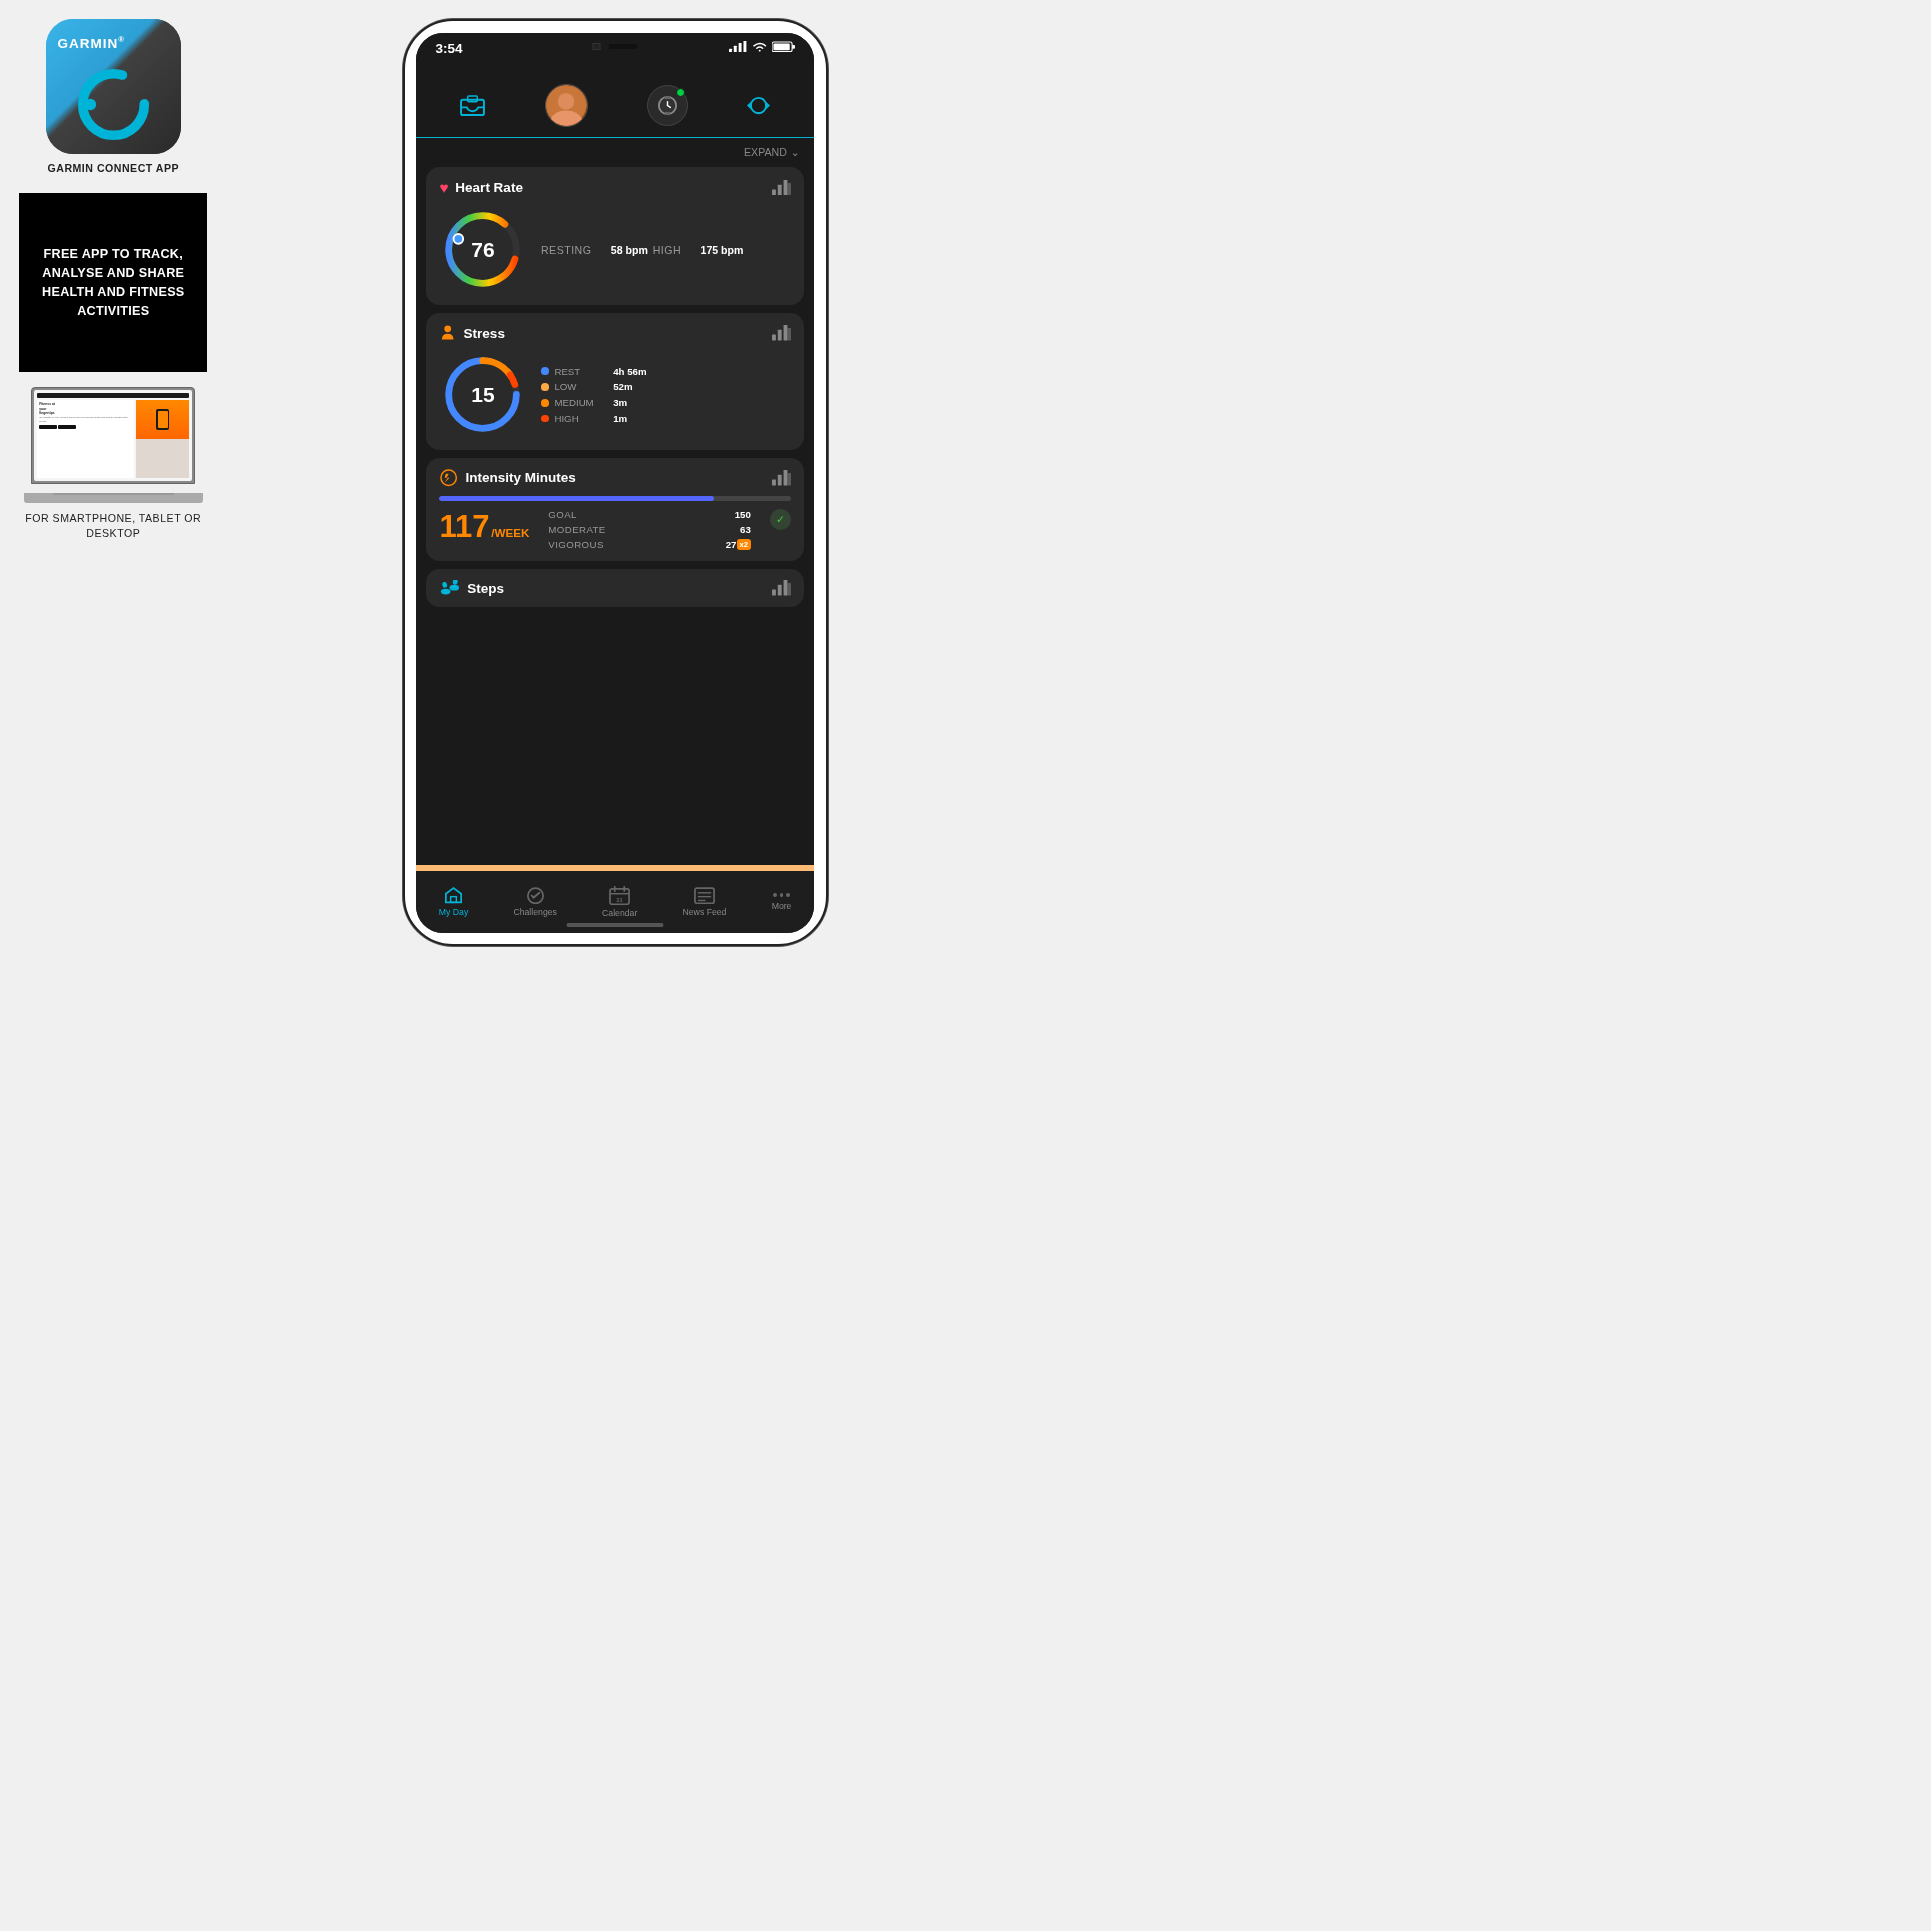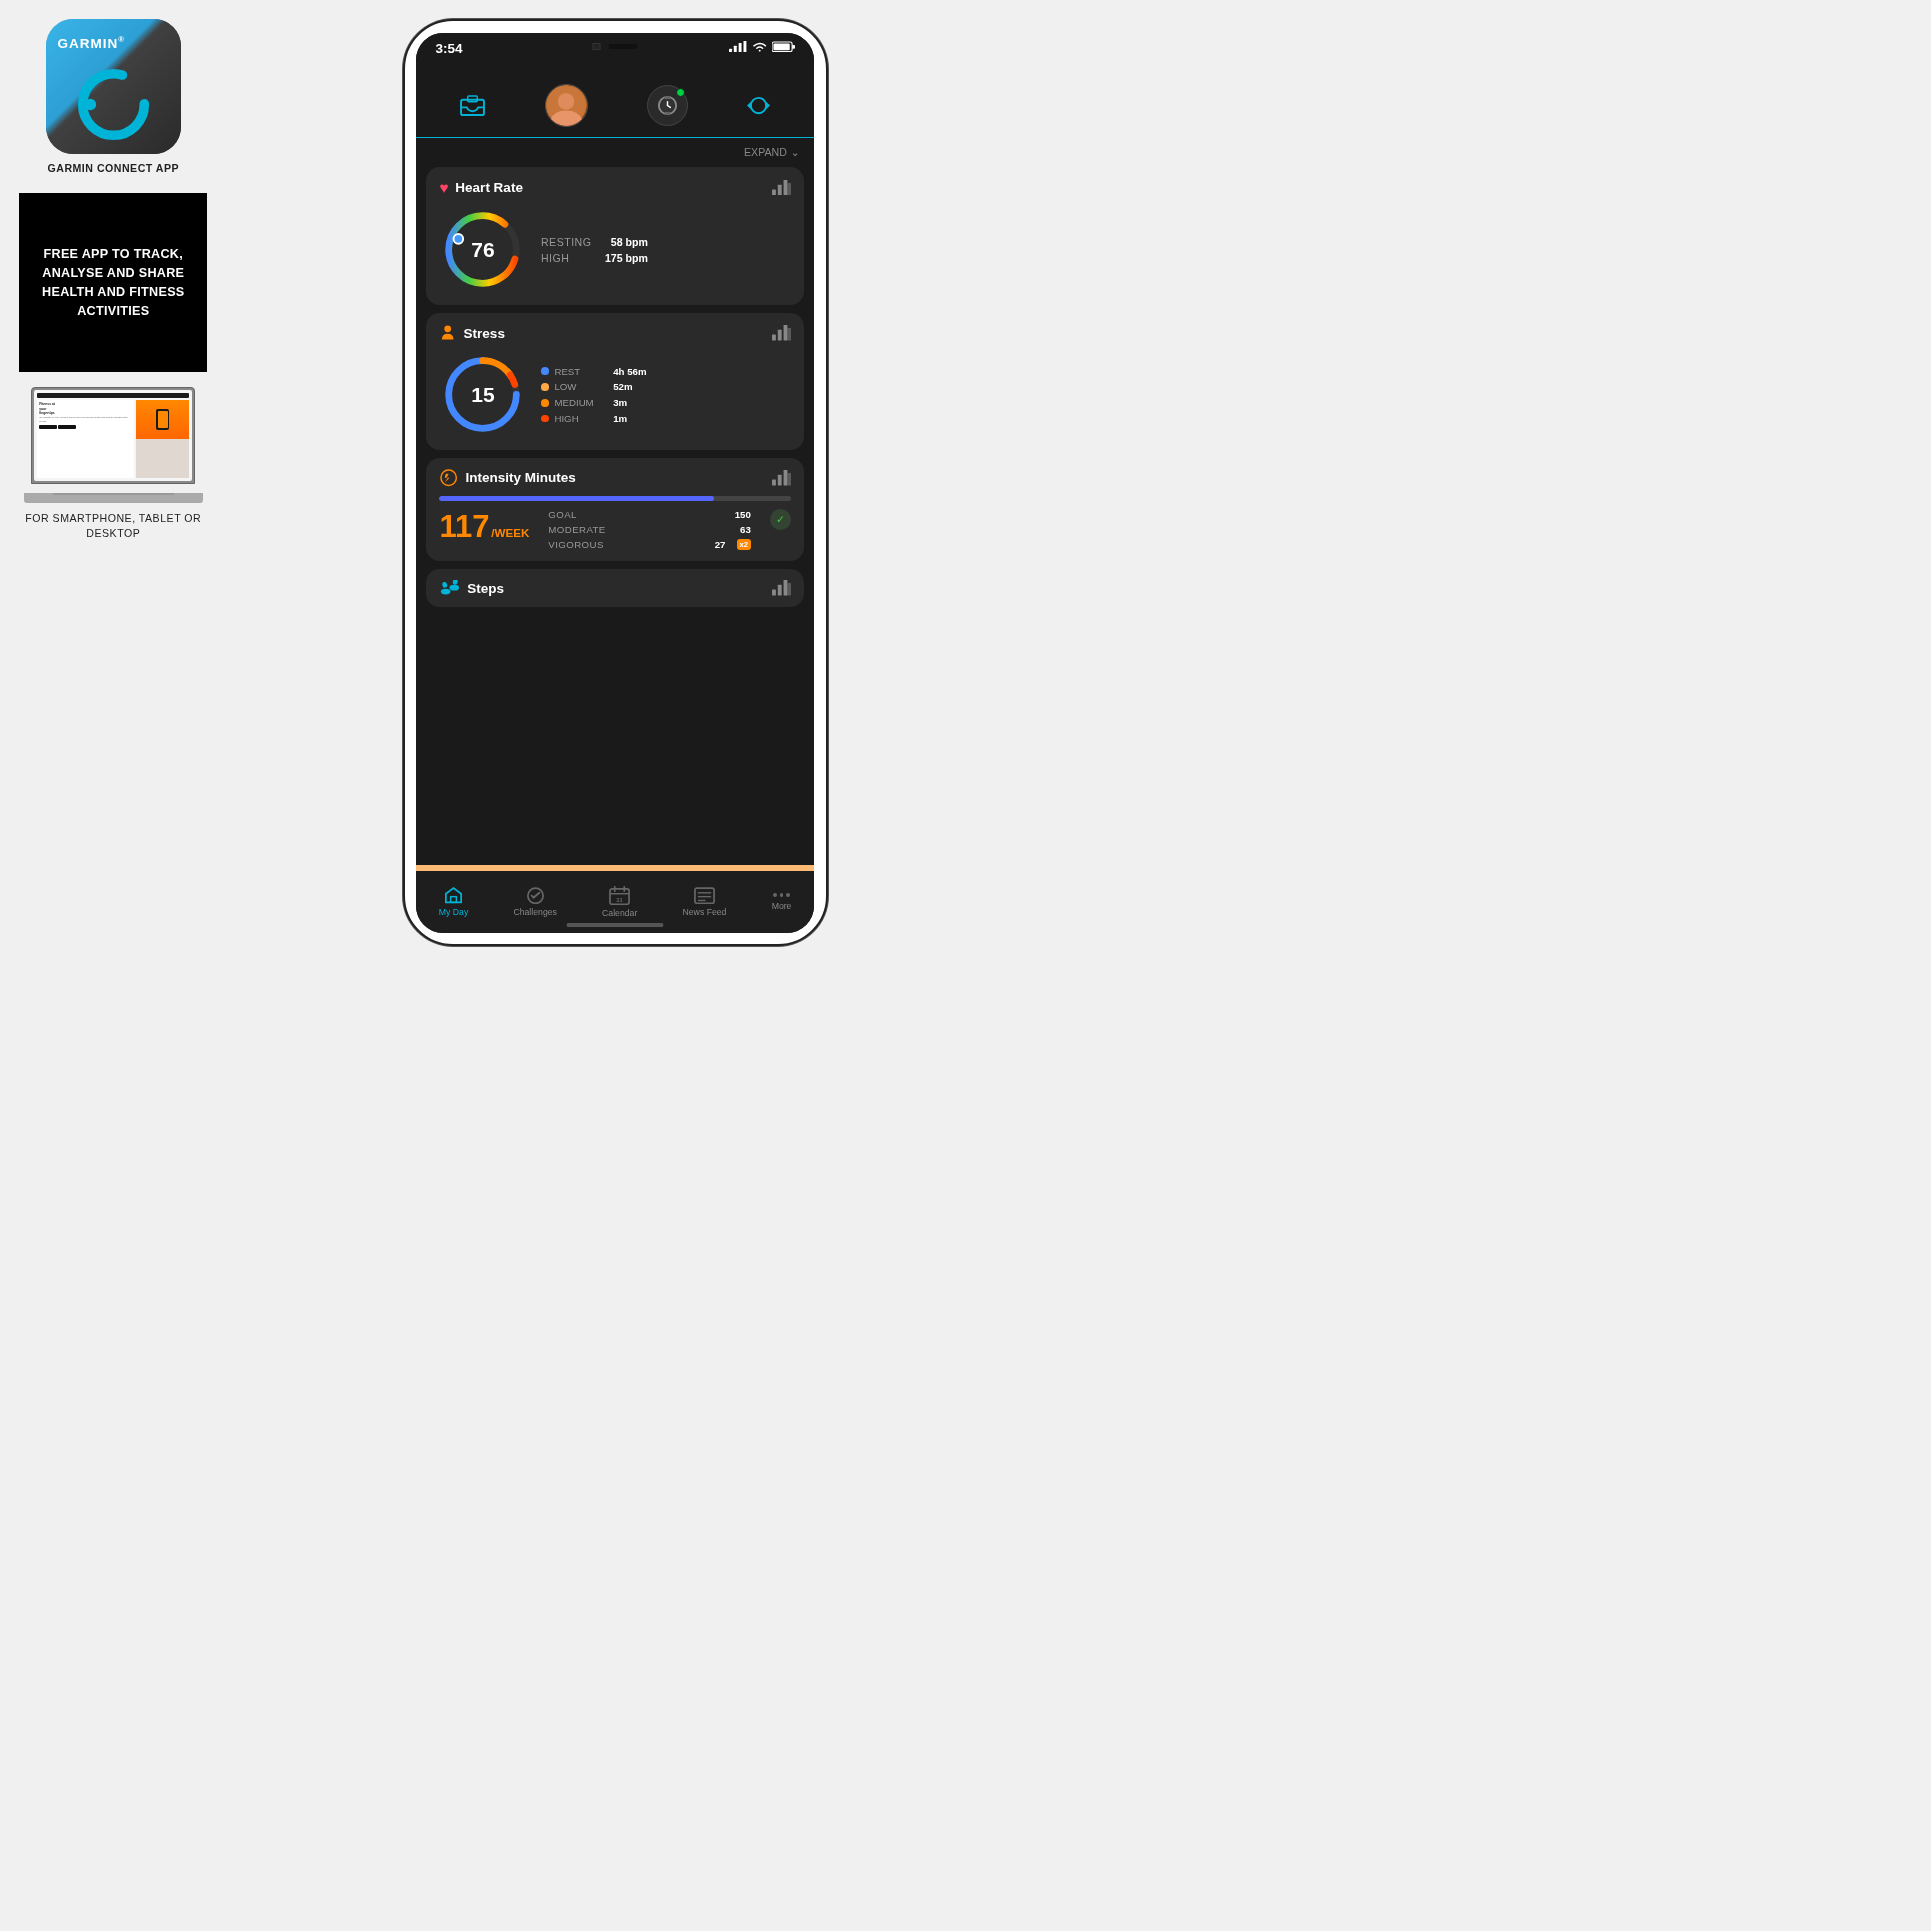--- a/index.html
+++ b/index.html
@@ -306,21 +306,21 @@
       top: 50%;
       left: 50%;
       transform: translate(-50%, -50%);
       color: #fff;
       font-size: 21px;
       font-weight: 600;
     }
 
     .card-stats {
       display: flex;
-      flex-direction: column;
+      flex-direction: row;
       gap: 4.8px;
     }
 
     .stat-row {
       display: flex;
       justify-content: space-between;
       gap: 19.3px;
     }
 
     .stat-label {
@@ -439,21 +439,21 @@
       font-weight: 700;
     }
 
     .badge-x2 {
       background: #ff8800;
       color: #fff;
       font-size: 7.7px;
       font-weight: 700;
       border-radius: 2.9px;
       padding: 1px 2.9px;
-      margin-left: 11px;
+      margin-left: 0;
     }
 
     .check-icon {
       width: 21px;
       height: 21px;
       border-radius: 50%;
       background: #334433;
       display: flex;
       align-items: center;
       justify-content: center;

